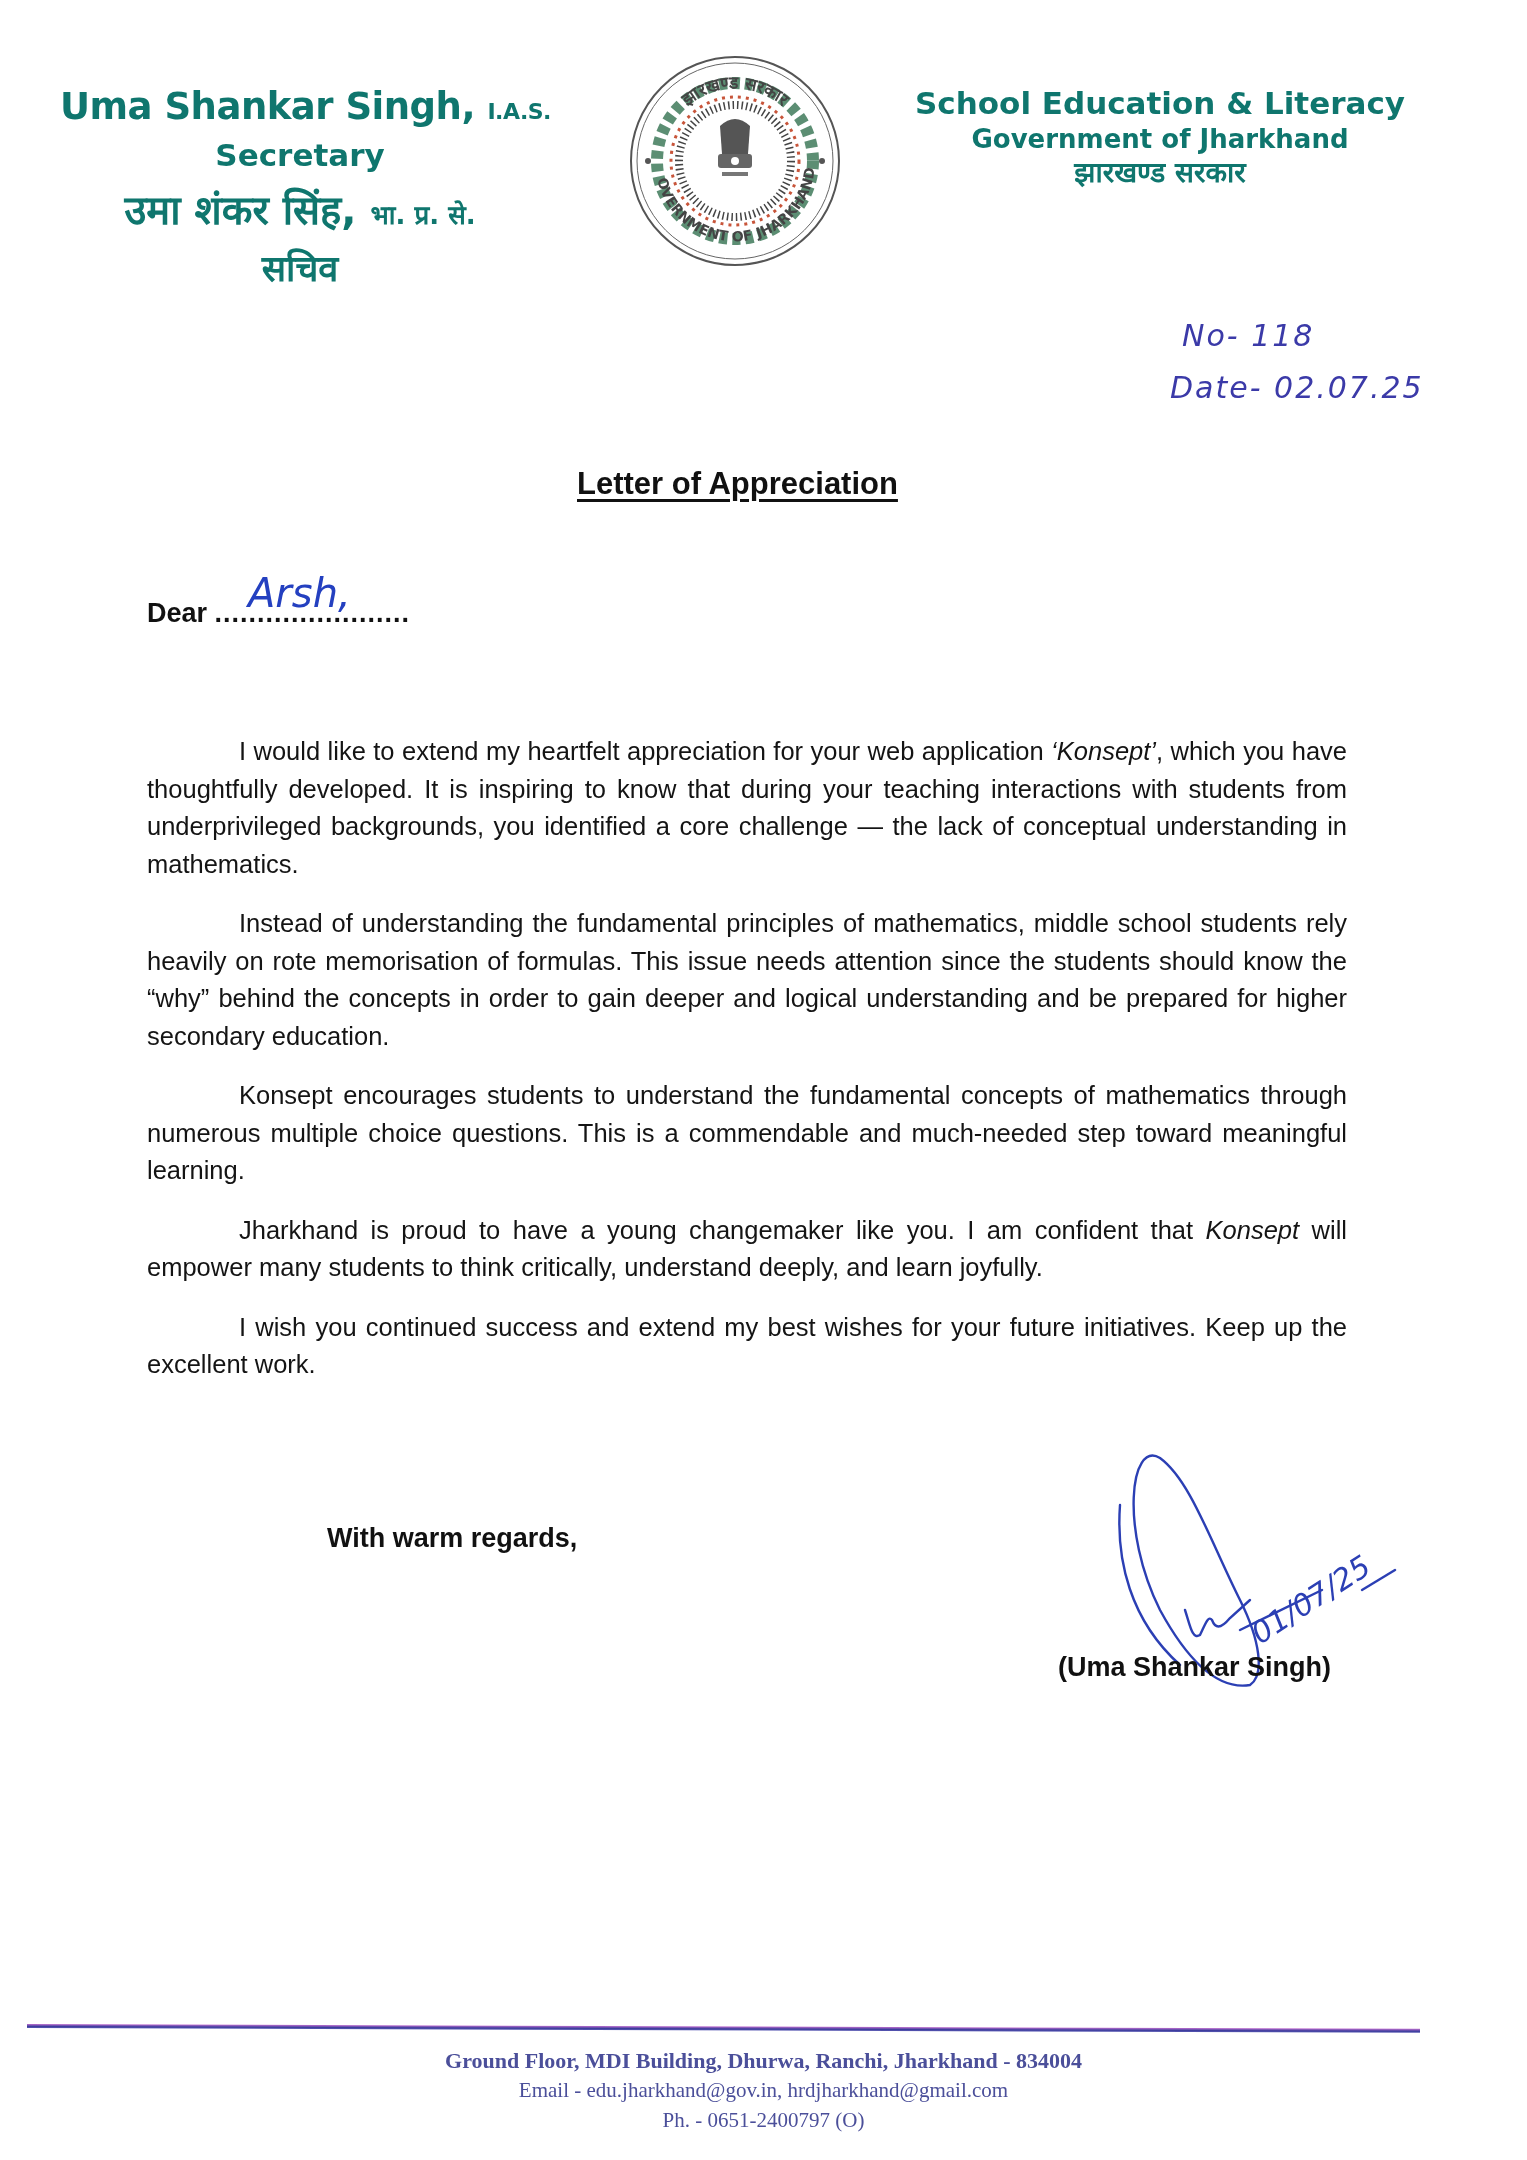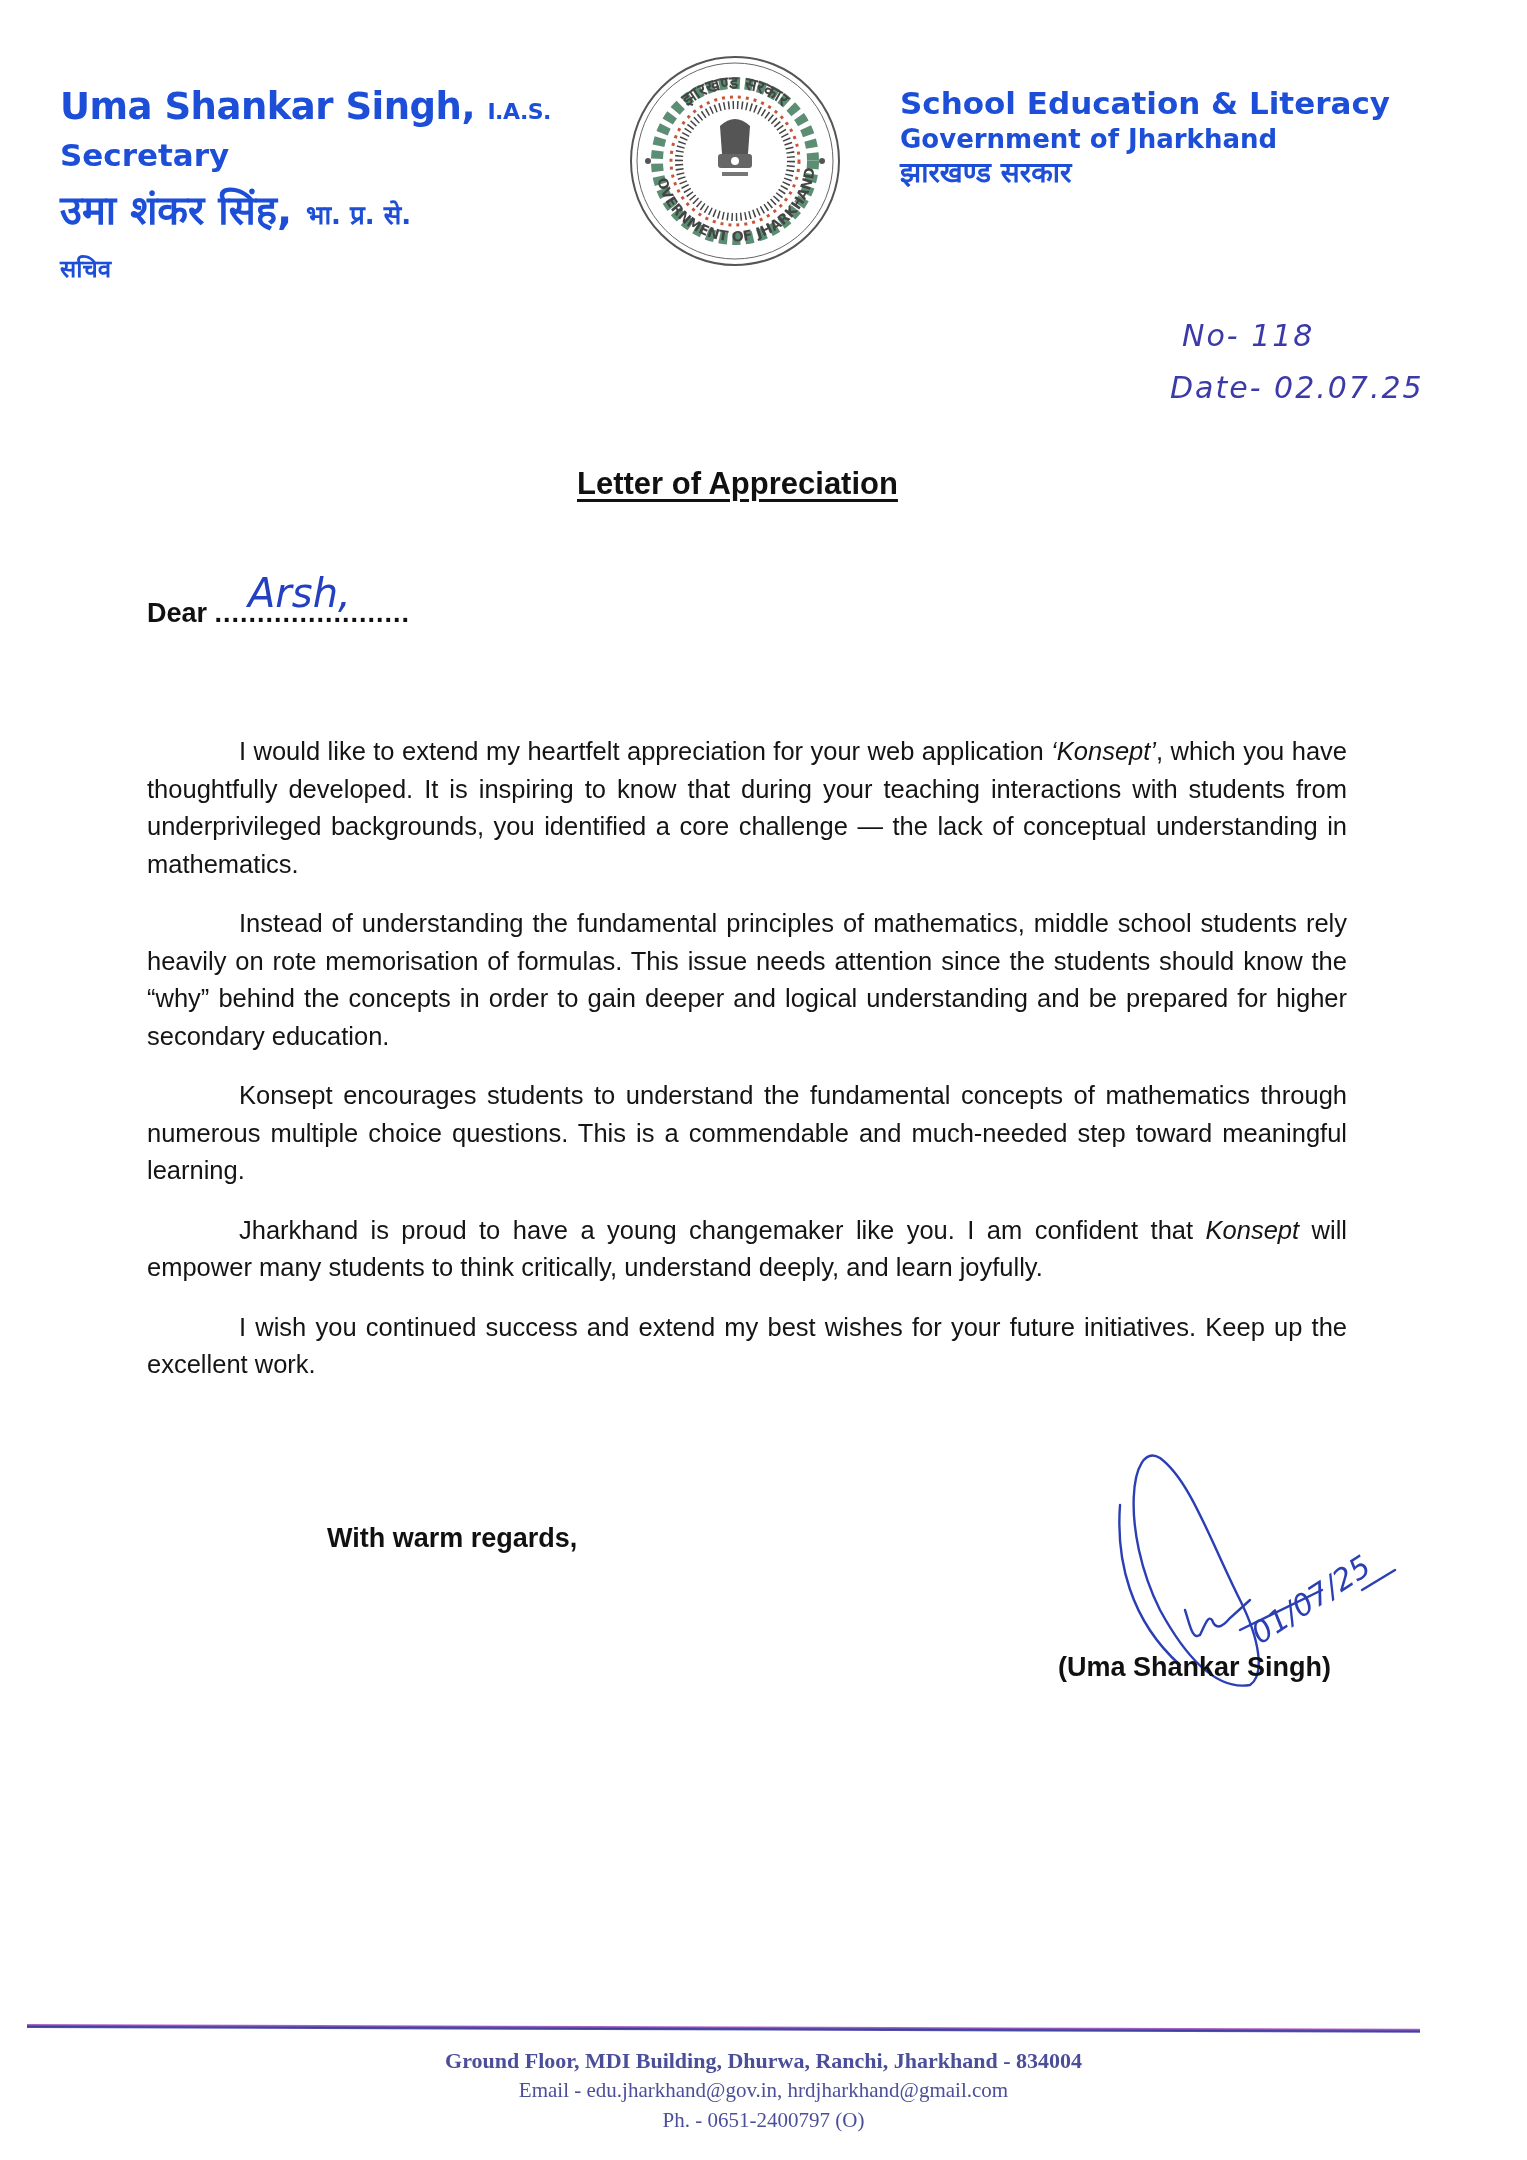--- a/index.html
+++ b/index.html
@@ -1,25 +1,25 @@
 <!DOCTYPE html>
 <html><head>
 <meta charset="utf-8">
 <style>
   html, body { margin: 0; padding: 0; background: #ffffff; }
   body { width: 1527px; height: 2160px; position: relative; overflow: hidden; }
   .abs { position: absolute; }
-  .hdr { color: #1d4ed8; font-family: "DejaVu Sans", sans-serif; font-weight: bold; text-align: left; white-space: nowrap; }
+  .hdr { color: #0f766e; font-family: "DejaVu Sans", sans-serif; font-weight: bold; text-align: center; white-space: nowrap; }
   .hdr-left { left: 60px; width: 480px; top: 84px; }
   .hdr-left .name { font-size: 37px; line-height: 46px; letter-spacing: -0.5px; }
   .hdr-left .name small { font-size: 22px; }
   .hdr-left .role { font-size: 31px; line-height: 40px; }
   .hdr-left .hi-name { font-size: 40px; line-height: 62px; margin-top: 4px; }
   .hdr-left .hi-name small { font-size: 26px; }
-  .hdr-left .hi-role { font-size: 24px; line-height: 46px; }
+  .hdr-left .hi-role { font-size: 36px; line-height: 46px; }
 
   .hdr-right { left: 900px; width: 520px; top: 84px; }
   .hdr-right .dept { font-size: 31px; line-height: 39px; }
   .hdr-right .gov { font-size: 26px; line-height: 32px; }
   .hdr-right .hi-dept { font-size: 38px; line-height: 56px; margin-top: 2px; }
   .hdr-right .hi-gov { font-size: 28px; line-height: 36px; }
 
   .emblem { left: 628px; top: 54px; width: 214px; height: 214px; }
 
   .hand { color: #3b3aa8; font-family: "DejaVu Sans", sans-serif; font-style: italic; white-space: nowrap; }

